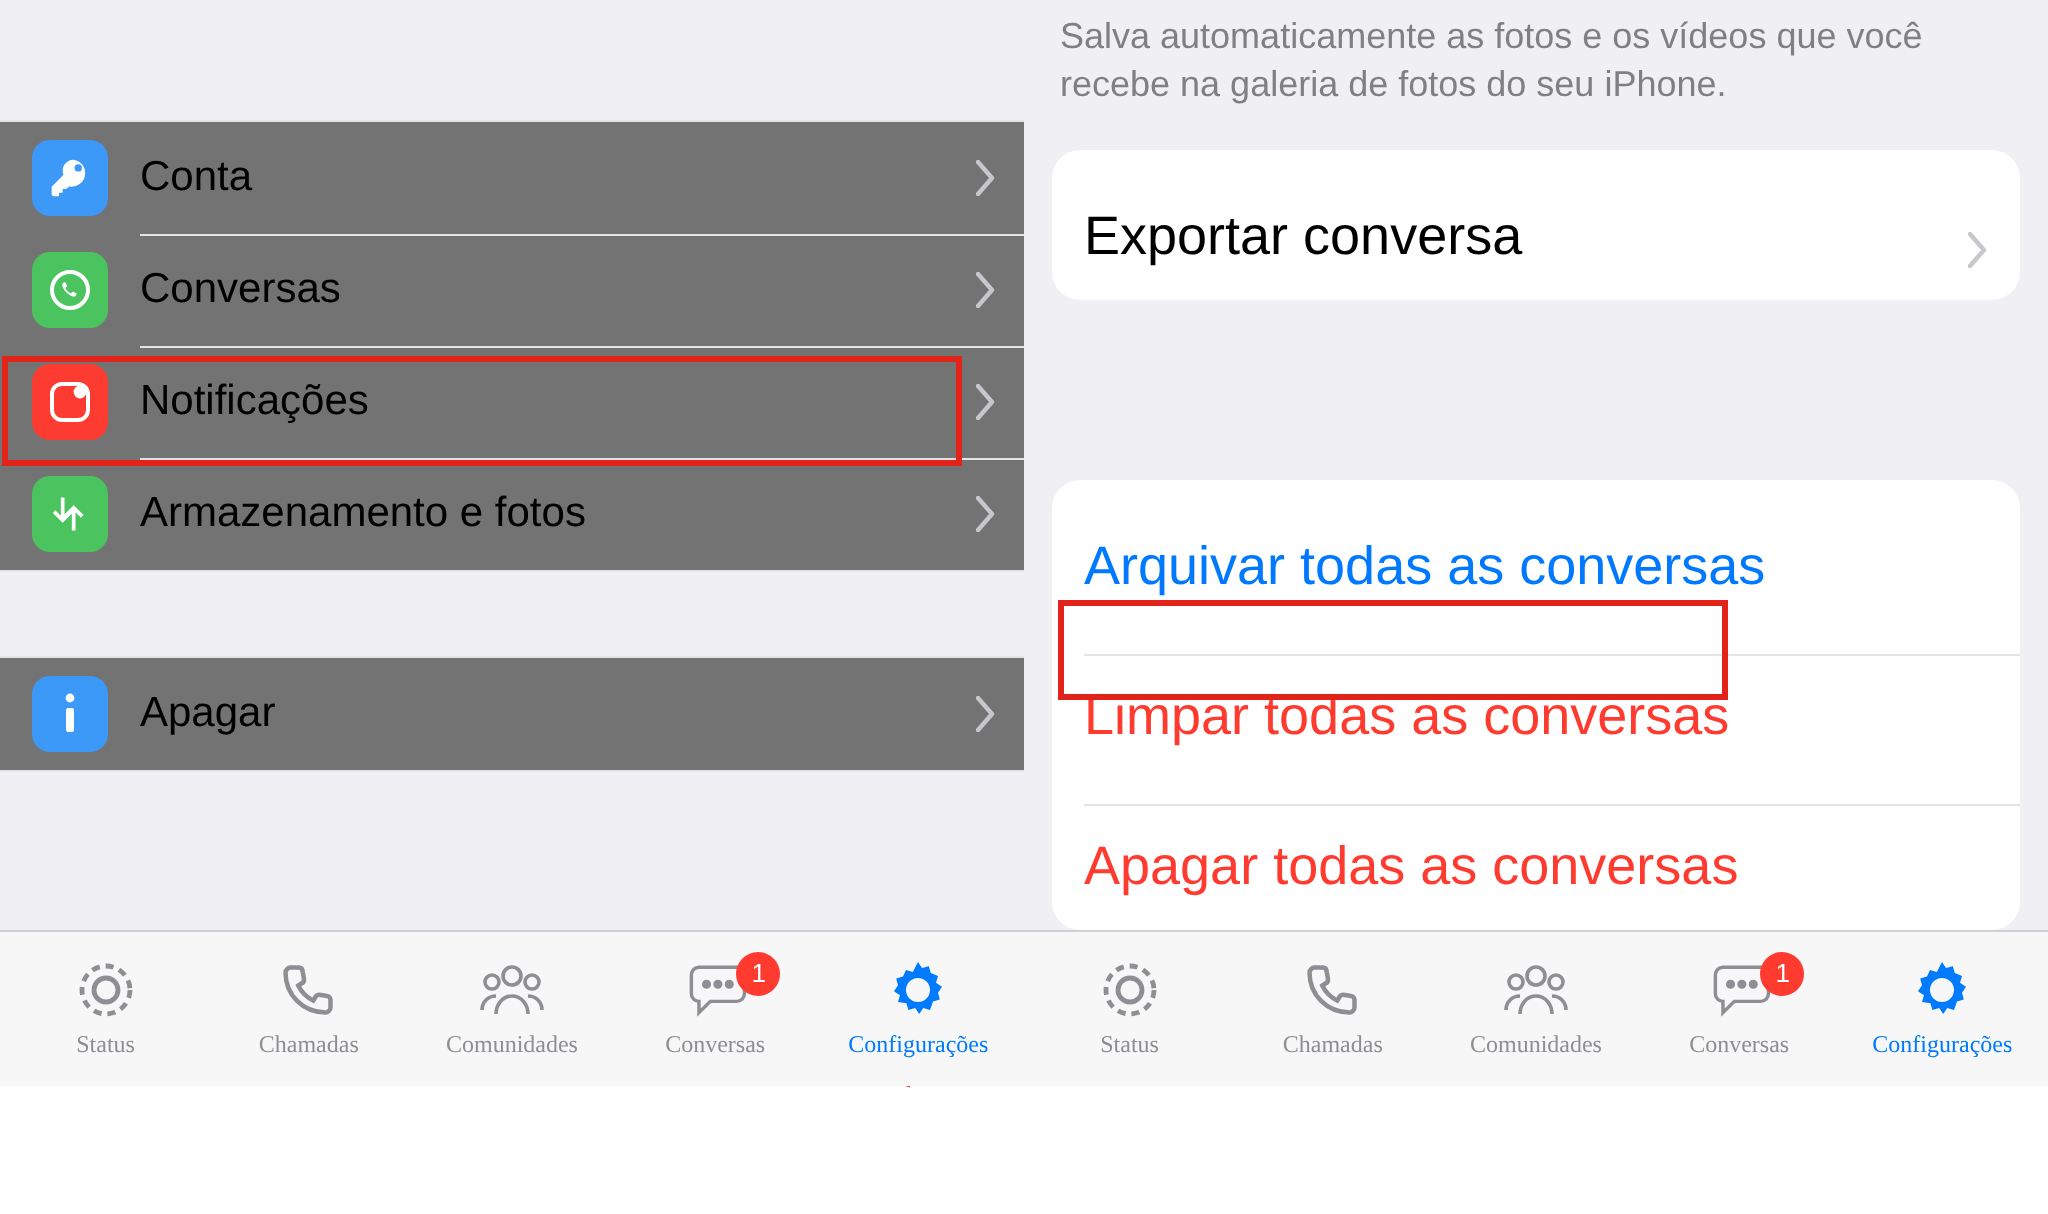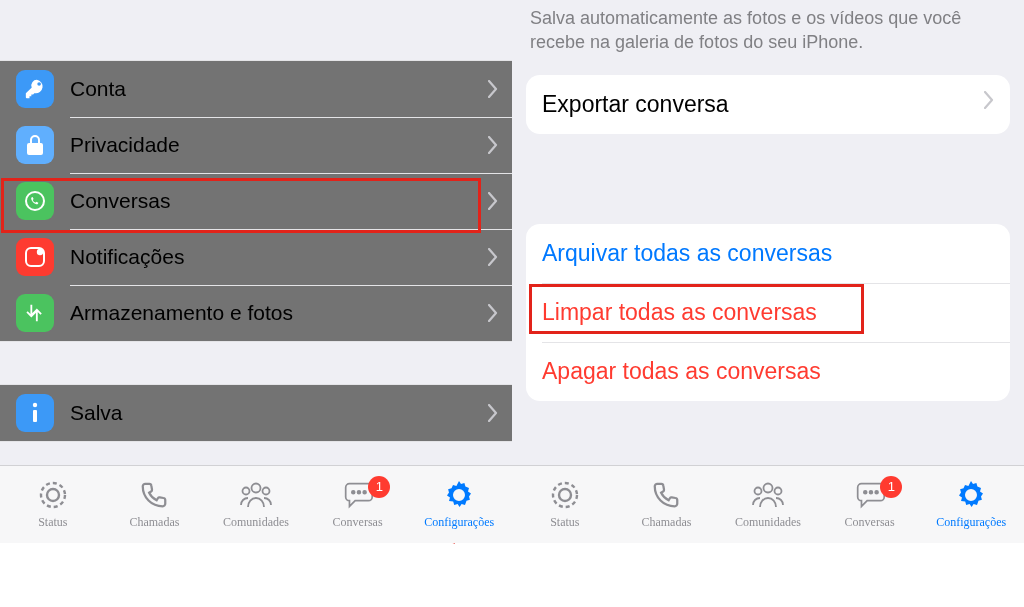--- a/index.html
+++ b/index.html
@@ -134,24 +134,25 @@
     padding: 6px 18px 20px;
     line-height: 1.35;
   }
   .card {
     background: #fff;
     border-radius: 14px;
     margin: 0 14px;
   }
   .card-row {
     display: flex;
-    align-items: flex-start;
+    align-items: flex-end;
     padding: 16px 16px;
-    font-size: 23px;
+    font-size: 27px;
     position: relative;
+    margin-top: 12px;
   }
   .card-row + .card-row::before {
     content: "";
     position: absolute;
     left: 16px; right: 0; top: 0;
     height: 1px;
     background: #e4e4e7;
   }
   .txt-black { color: #000; }
   .txt-link  { color: #0079ff; }
@@ -174,33 +175,20 @@
           </svg>
       </div>
       <div class="row-label">Conta</div>
       <div class="chevron">
         <svg width="10" height="18" viewBox="0 0 10 18" fill="none">
             <path d="M1 1l7 8-7 8" stroke="#c7c7cc" stroke-width="2.2" stroke-linecap="round" stroke-linejoin="round"></path>
           </svg>
       </div>
     </div>
 
-    <div class="list-row">
-      <div class="row-icon bg-lightblue">
-        <svg width="20" height="22" viewBox="0 0 20 22" fill="#fff">
-            <path d="M10 1a5 5 0 0 0-5 5v3H4a2 2 0 0 0-2 2v8a2 2 0 0 0 2 2h12a2 2 0 0 0 2-2v-8a2 2 0 0 0-2-2h-1V6a5 5 0 0 0-5-5Zm-3 5a3 3 0 1 1 6 0v3H7V6Z"></path>
-          </svg>
-      </div>
-      <div class="row-label">Privacidade</div>
-      <div class="chevron">
-        <svg width="10" height="18" viewBox="0 0 10 18" fill="none">
-            <path d="M1 1l7 8-7 8" stroke="#c7c7cc" stroke-width="2.2" stroke-linecap="round" stroke-linejoin="round"></path>
-          </svg>
-      </div>
-    </div>
 
     <div class="list-row">
       <div class="row-icon bg-green">
         <svg width="24" height="24" viewBox="0 0 24 24" fill="none">
             <circle cx="12" cy="12" r="9" stroke="#fff" stroke-width="2"></circle>
             <path d="M8.5 8.8c-.3.3-.6 1 .3 2.6.8 1.4 2 2.6 3.4 3.3 1.6.9 2.3.6 2.6.3.2-.2.5-.7.5-1 0-.2-.1-.3-.3-.4l-1.4-.7c-.2-.1-.4 0-.5.1l-.4.5c-.1.1-.3.2-.5.1a5.4 5.4 0 0 1-2.4-2.4c-.1-.2 0-.4.1-.5l.5-.4c.1-.1.2-.3.1-.5L9.8 8.4c-.1-.2-.2-.3-.4-.3-.3 0-.8.3-1 .5Z" fill="#fff"></path>
           </svg>
       </div>
       <div class="row-label">Conversas</div>
       <div class="chevron">
@@ -243,21 +231,21 @@
   <div style="height:42px"></div>
 
   <div class="list-group">
     <div class="list-row">
       <div class="row-icon bg-info">
         <svg width="10" height="24" viewBox="0 0 10 24" fill="#fff">
             <circle cx="5" cy="4" r="2.2"></circle>
             <rect x="3" y="9" width="4" height="12" rx="1"></rect>
           </svg>
       </div>
-      <div class="row-label">Salva</div>
+      <div class="row-label">Apagar</div>
       <div class="chevron">
         <svg width="10" height="18" viewBox="0 0 10 18" fill="none">
             <path d="M1 1l7 8-7 8" stroke="#c7c7cc" stroke-width="2.2" stroke-linecap="round" stroke-linejoin="round"></path>
           </svg>
       </div>
     </div>
   </div>
 
   <div class="highlight-red" style="left:1px; top:178px; width:480px; height:55px;"></div>
 

